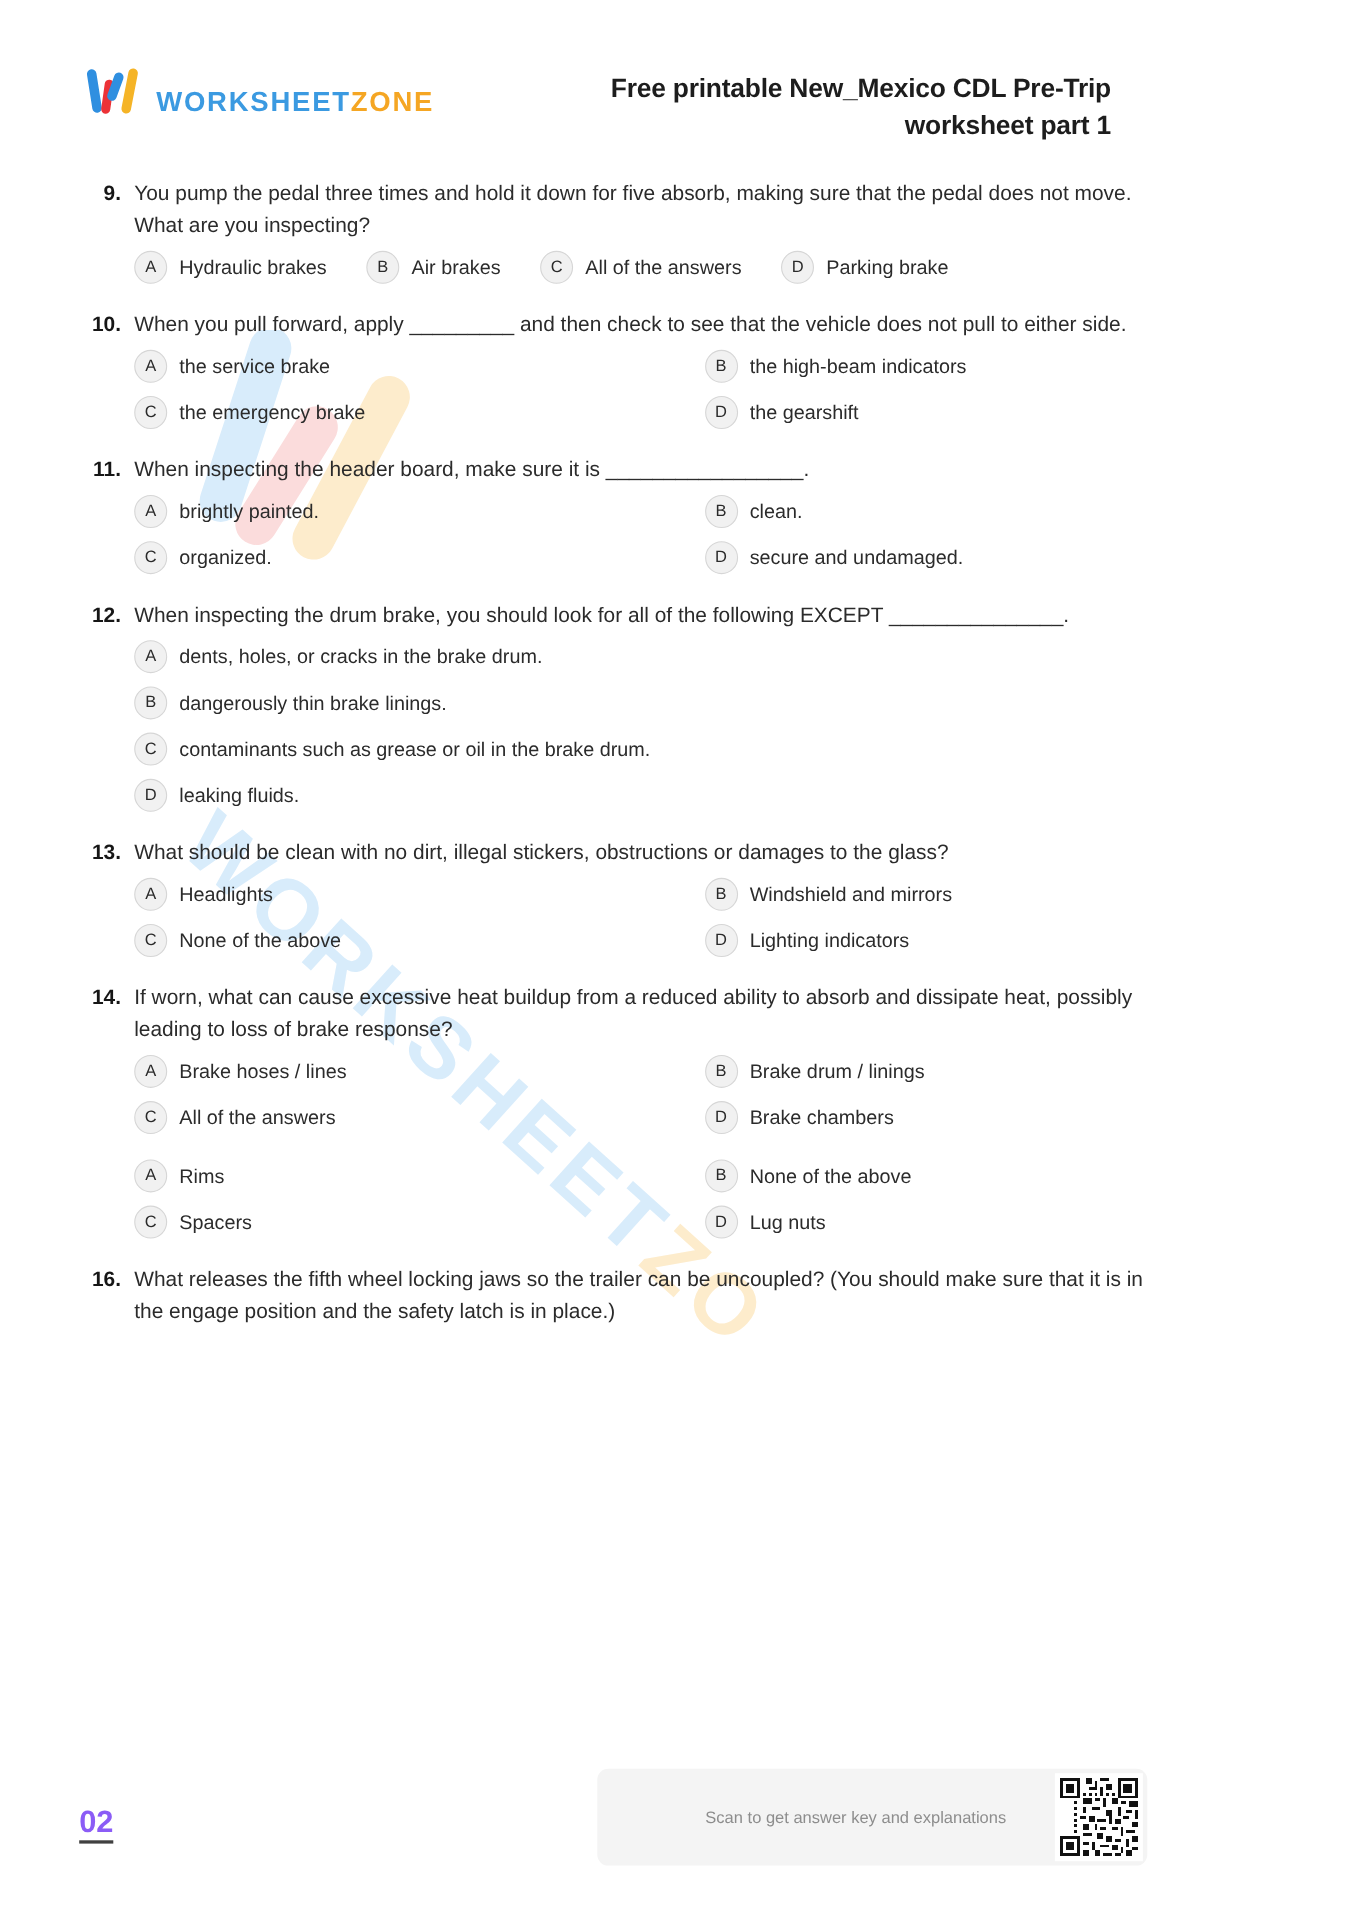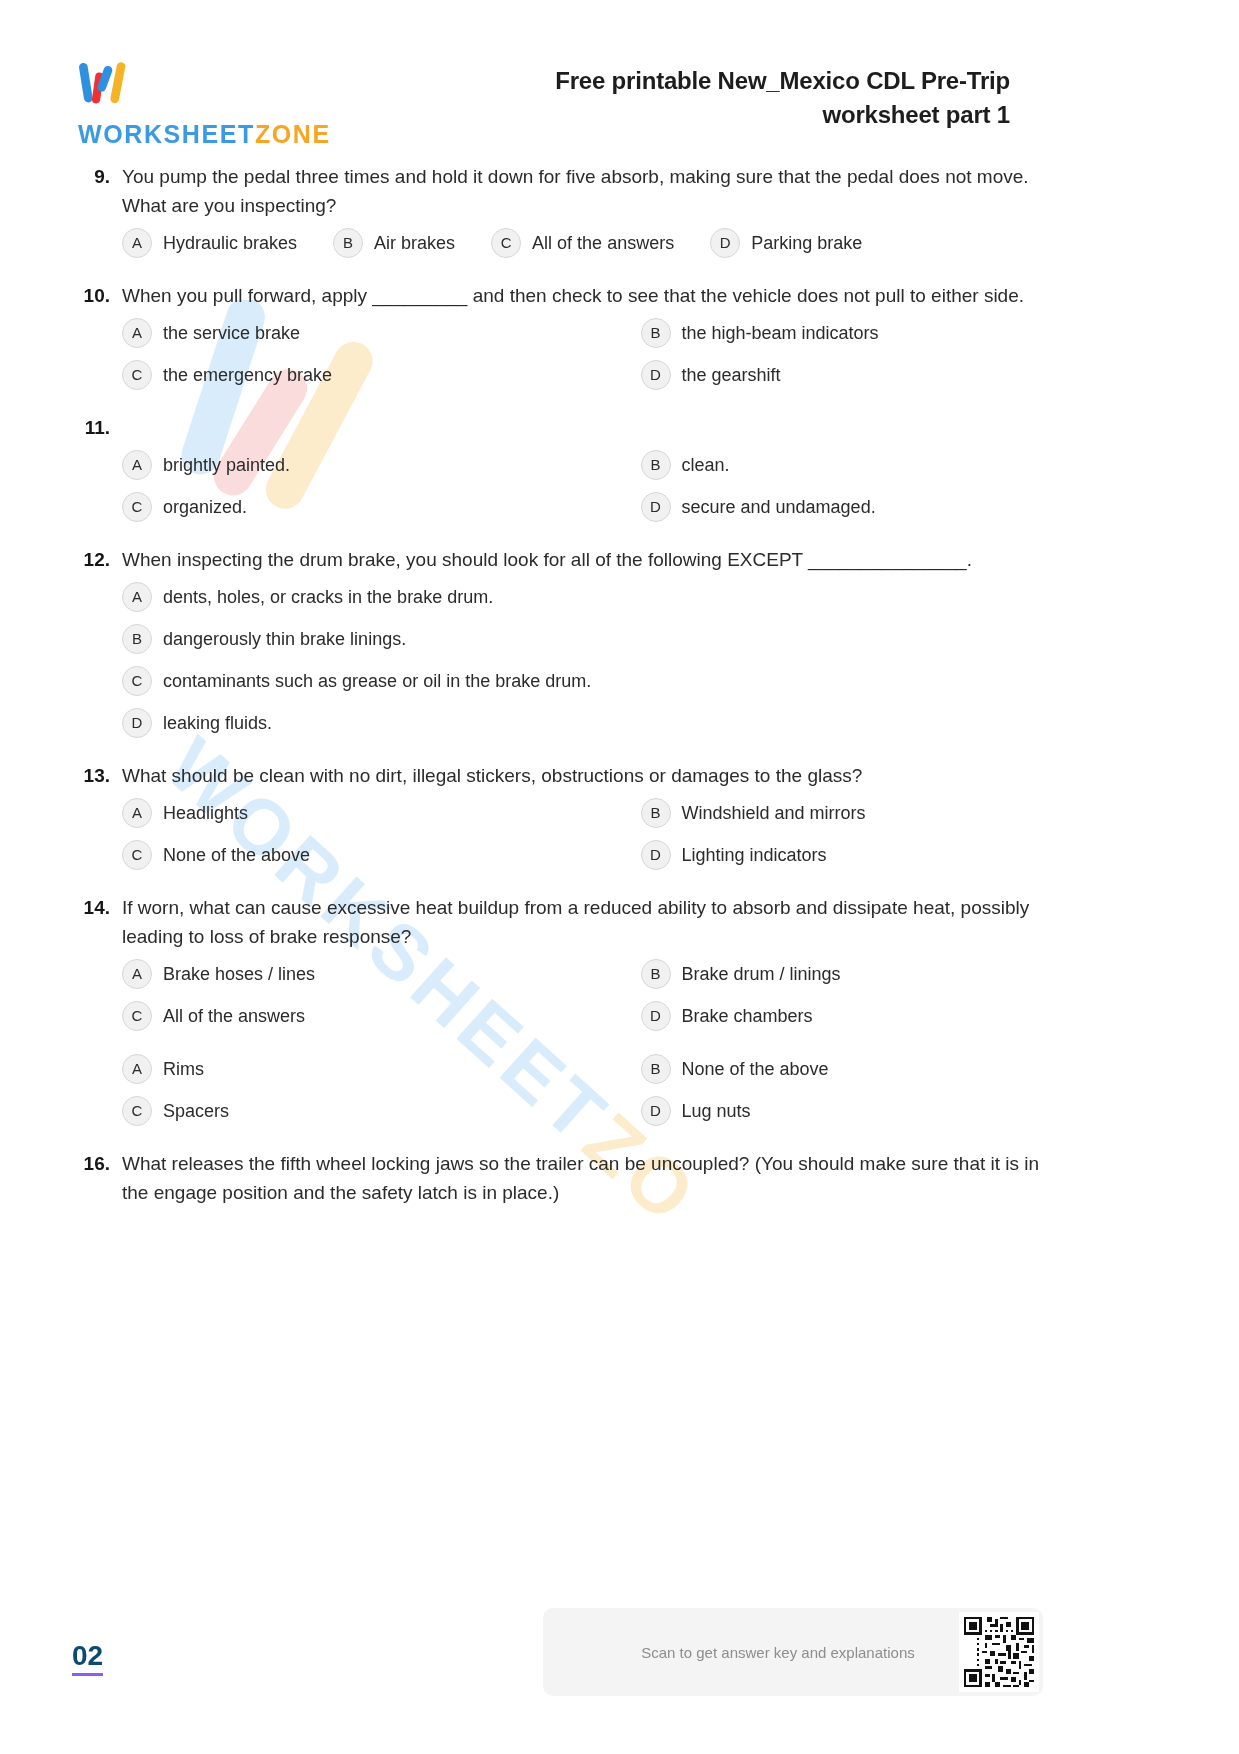--- a/index.html
+++ b/index.html
@@ -61,23 +61,22 @@
     position: absolute;
     left: 0; right: 0; top: 52px;
     height: 96px;
     z-index: 3;
   }
   .logo-wrap {
     position: absolute;
     left: 78px;
     top: 8px;
     display: flex;
-    align-items: flex-start;
+    align-items: flex-end;
     gap: 12px;
-    flex-direction: column;
   }
   .logo-mark { width: 52px; height: 48px; display:block; }
   .logo-text {
     font-size: 25px;
     font-weight: 700;
     letter-spacing: 1.6px;
   }
   .logo-text .w1 { color: #3b9ae1; }
   .logo-text .w2 { color: #f5a623; }
 
@@ -175,22 +174,22 @@
     width: 1239px;
     height: 120px;
     z-index: 3;
   }
   .page-number {
     position: absolute;
     left: 72px;
     bottom: 34px;
     font-size: 28px;
     font-weight: 700;
-    color: #0c4a6e;
-    border-bottom: 3px solid #8b5cf6;
+    color: #8b5cf6;
+    border-bottom: 3px solid #404040;
     padding-bottom: 2px;
     line-height: 30px;
   }
   .scan-box {
     position: absolute;
     right: 196px;
     bottom: 14px;
     width: 500px;
     height: 88px;
     background: #f4f4f4;
@@ -294,20 +293,21 @@
           </div>
           <div class="opt">
             <div class="opt-letter">D</div>
             <div class="opt-label">the gearshift</div>
           </div>
         </div>
       </div>
       <div class="question">
         <div class="q-head">
           <div class="q-num">11.</div>
+          <div class="q-text">When inspecting the header board, make sure it is _________________.</div>
         </div>
         <div class="options">
           <div class="opt">
             <div class="opt-letter">A</div>
             <div class="opt-label">brightly painted.</div>
           </div>
           <div class="opt">
             <div class="opt-letter">B</div>
             <div class="opt-label">clean.</div>
           </div>

